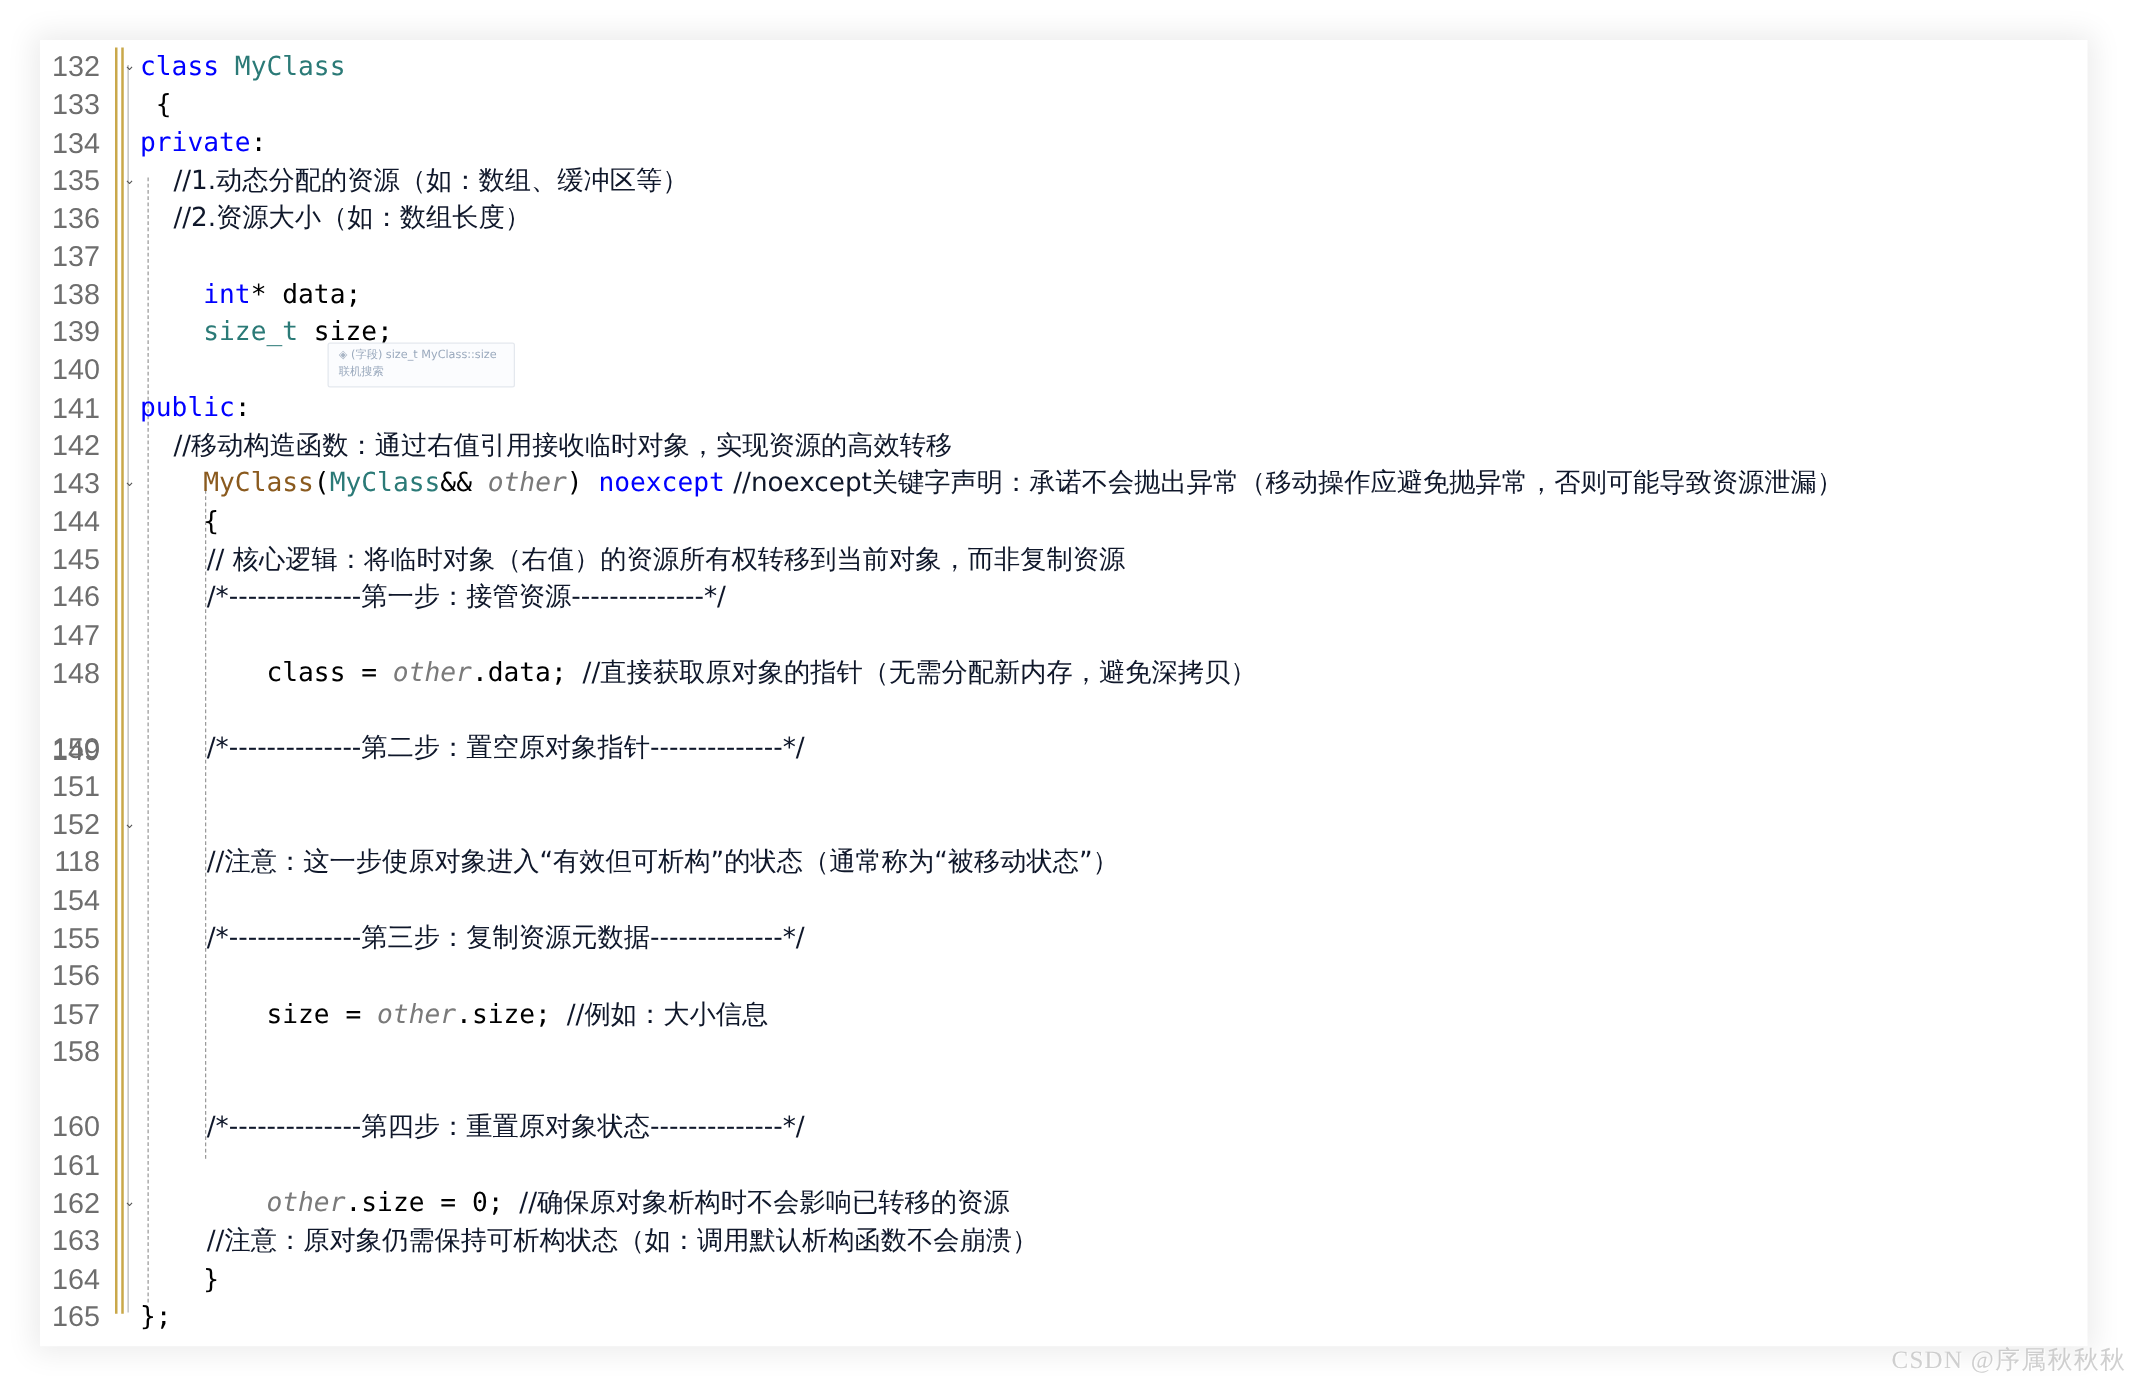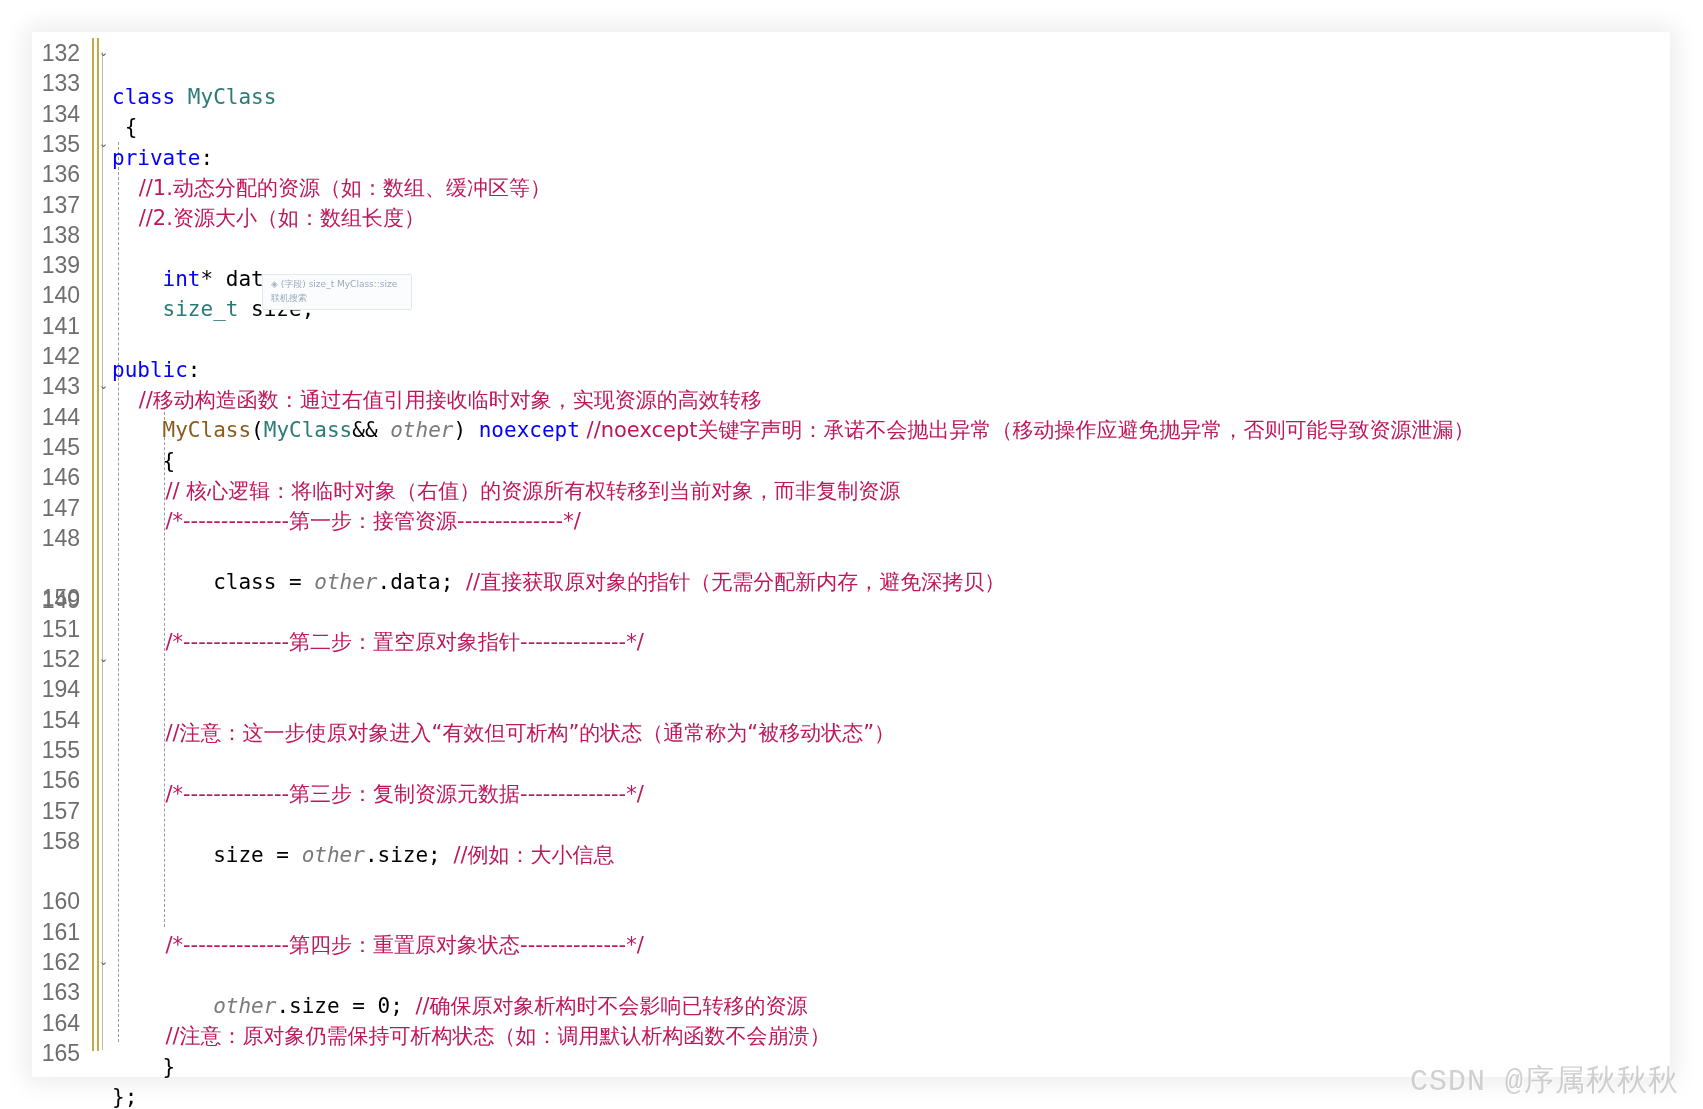--- a/index.html
+++ b/index.html
@@ -19,43 +19,43 @@
     font-size: 21px;
   }
   .line {
     position: absolute; left: 0; right: 0; height: 30.3px;
     line-height: 30.3px; white-space: pre;
   }
   .ln {
     position: absolute; left: 4px; width: 44px; text-align: right;
     color: #6e6e6e; font-family: "Liberation Sans", sans-serif; font-size: 23px;
   }
-  .code { position: absolute; left: 80px; color: #000; margin-top: 44px; }
+  .code { position: absolute; left: 80px; color: #000; }
   .code .seg { white-space: pre; }
   .chg1 { position: absolute; left: 60px; top: 6px; width: 2px; height: 1013px; background: #c9a84a; }
   .chg2 { position: absolute; left: 65px; top: 6px; width: 2px; height: 1013px; background: #c9a84a; }
   .fold { position: absolute; left: 70px; width: 1px; background: #b8b8b8; }
   .fold-mark { position: absolute; left: 67px; font-size: 11px; color: #555; font-family: "DejaVu Sans", sans-serif; }
   .guide { position: absolute; width: 0; border-left: 1px dashed #9a9a9a; }
   .k { color: #0000ff; }
   .cls { color: #2b7a77; }
   .fn { color: #8a5a1e; }
   .p { color: #7a7a7a; font-style: italic; }
-  .c { color: #be185d; font-family: "DejaVu Sans", sans-serif; }
+  .c { color: #0f172a; font-family: "DejaVu Sans", sans-serif; }
   .m { color: #000; }
   .tooltip {
     position: absolute; left: 230px; top: 242px; width: 150px; height: 36px;
     background: #fbfcfe; border: 1px solid #e4e8ee; border-radius: 2px;
     font-family: "DejaVu Sans", sans-serif; font-size: 9px; color: #9aa9bd;
     line-height: 14px; padding: 2px 8px; box-sizing: border-box;
   }
   .tooltip .tip-icon { color: #a8b4c4; }
   .watermark {
-    position: absolute; right: 24px; bottom: 8px;
-    font-family: Liberation Mono, monospace; font-size: 30px;
+    position: absolute; right: 2px; bottom: 8px;
+    font-family: Liberation Serif, serif; font-size: 20px;
     color: rgba(170,170,170,0.55); letter-spacing: 1px;
     text-shadow: 1px 1px 1px rgba(255,255,255,0.9);
   }
 </style>
 </head>
 <body>
 
 <div class="panel">
   <div class="editor" id="editor">
     <div class="chg1"></div>
@@ -77,21 +77,21 @@
       <div class="line" style="top: 339.3px;"><span class="ln">143</span><span class="fold-mark">⌄</span><span class="code"><span class="seg m">    </span><span class="seg fn">MyClass</span><span class="seg m">(</span><span class="seg cls">MyClass</span><span class="seg m">&amp;&amp; </span><span class="seg p">other</span><span class="seg m">) </span><span class="seg k">noexcept</span><span class="seg c"> //noexcept关键字声明：承诺不会抛出异常（移动操作应避免抛异常，否则可能导致资源泄漏）</span></span></div>
       <div class="line" style="top: 369.6px;"><span class="ln">144</span><span class="code"><span class="seg m">    {</span></span></div>
       <div class="line" style="top: 399.9px;"><span class="ln">145</span><span class="code"><span class="seg c">        // 核心逻辑：将临时对象（右值）的资源所有权转移到当前对象，而非复制资源</span></span></div>
       <div class="line" style="top: 430.2px;"><span class="ln">146</span><span class="code"><span class="seg c">        /*--------------第一步：接管资源--------------*/</span></span></div>
       <div class="line" style="top: 460.5px;"><span class="ln">147</span><span class="code"></span></div>
       <div class="line" style="top: 490.8px;"><span class="ln">148</span><span class="code"><span class="seg m">        class = </span><span class="seg p">other</span><span class="seg m">.data; </span><span class="seg c">//直接获取原对象的指针（无需分配新内存，避免深拷贝）</span></span></div>
       <div class="line" style="top: 521.1px; margin-top: 32px;"><span class="ln">149</span><span class="code"></span></div>
       <div class="line" style="top: 551.4px;"><span class="ln">150</span><span class="code"><span class="seg c">        /*--------------第二步：置空原对象指针--------------*/</span></span></div>
       <div class="line" style="top: 581.7px;"><span class="ln">151</span><span class="code"></span></div>
       <div class="line" style="top: 612px;"><span class="ln">152</span><span class="fold-mark">⌄</span></div>
-      <div class="line" style="top: 642.3px;"><span class="ln">194</span><span class="code"><span class="seg c">        //注意：这一步使原对象进入“有效但可析构”的状态（通常称为“被移动状态”）</span></span></div>
+      <div class="line" style="top: 642.3px;"><span class="ln">118</span><span class="code"><span class="seg c">        //注意：这一步使原对象进入“有效但可析构”的状态（通常称为“被移动状态”）</span></span></div>
       <div class="line" style="top: 672.6px;"><span class="ln">154</span><span class="code"></span></div>
       <div class="line" style="top: 702.9px;"><span class="ln">155</span><span class="code"><span class="seg c">        /*--------------第三步：复制资源元数据--------------*/</span></span></div>
       <div class="line" style="top: 733.2px;"><span class="ln">156</span><span class="code"></span></div>
       <div class="line" style="top: 763.5px;"><span class="ln">157</span><span class="code"><span class="seg m">        size = </span><span class="seg p">other</span><span class="seg m">.size; </span><span class="seg c">//例如：大小信息</span></span></div>
       <div class="line" style="top: 793.8px;"><span class="ln">158</span><span class="code"></span></div>
       <div class="line" style="top: 854.4px;"><span class="ln">160</span><span class="code"><span class="seg c">        /*--------------第四步：重置原对象状态--------------*/</span></span></div>
       <div class="line" style="top: 884.7px;"><span class="ln">161</span><span class="code"></span></div>
       <div class="line" style="top: 915px;"><span class="ln">162</span><span class="fold-mark">⌄</span><span class="code"><span class="seg m">        </span><span class="seg p">other</span><span class="seg m">.size = 0; </span><span class="seg c">//确保原对象析构时不会影响已转移的资源</span></span></div>
       <div class="line" style="top: 945.3px;"><span class="ln">163</span><span class="code"><span class="seg c">        //注意：原对象仍需保持可析构状态（如：调用默认析构函数不会崩溃）</span></span></div>
       <div class="line" style="top: 975.6px;"><span class="ln">164</span><span class="code"><span class="seg m">    }</span></span></div>

